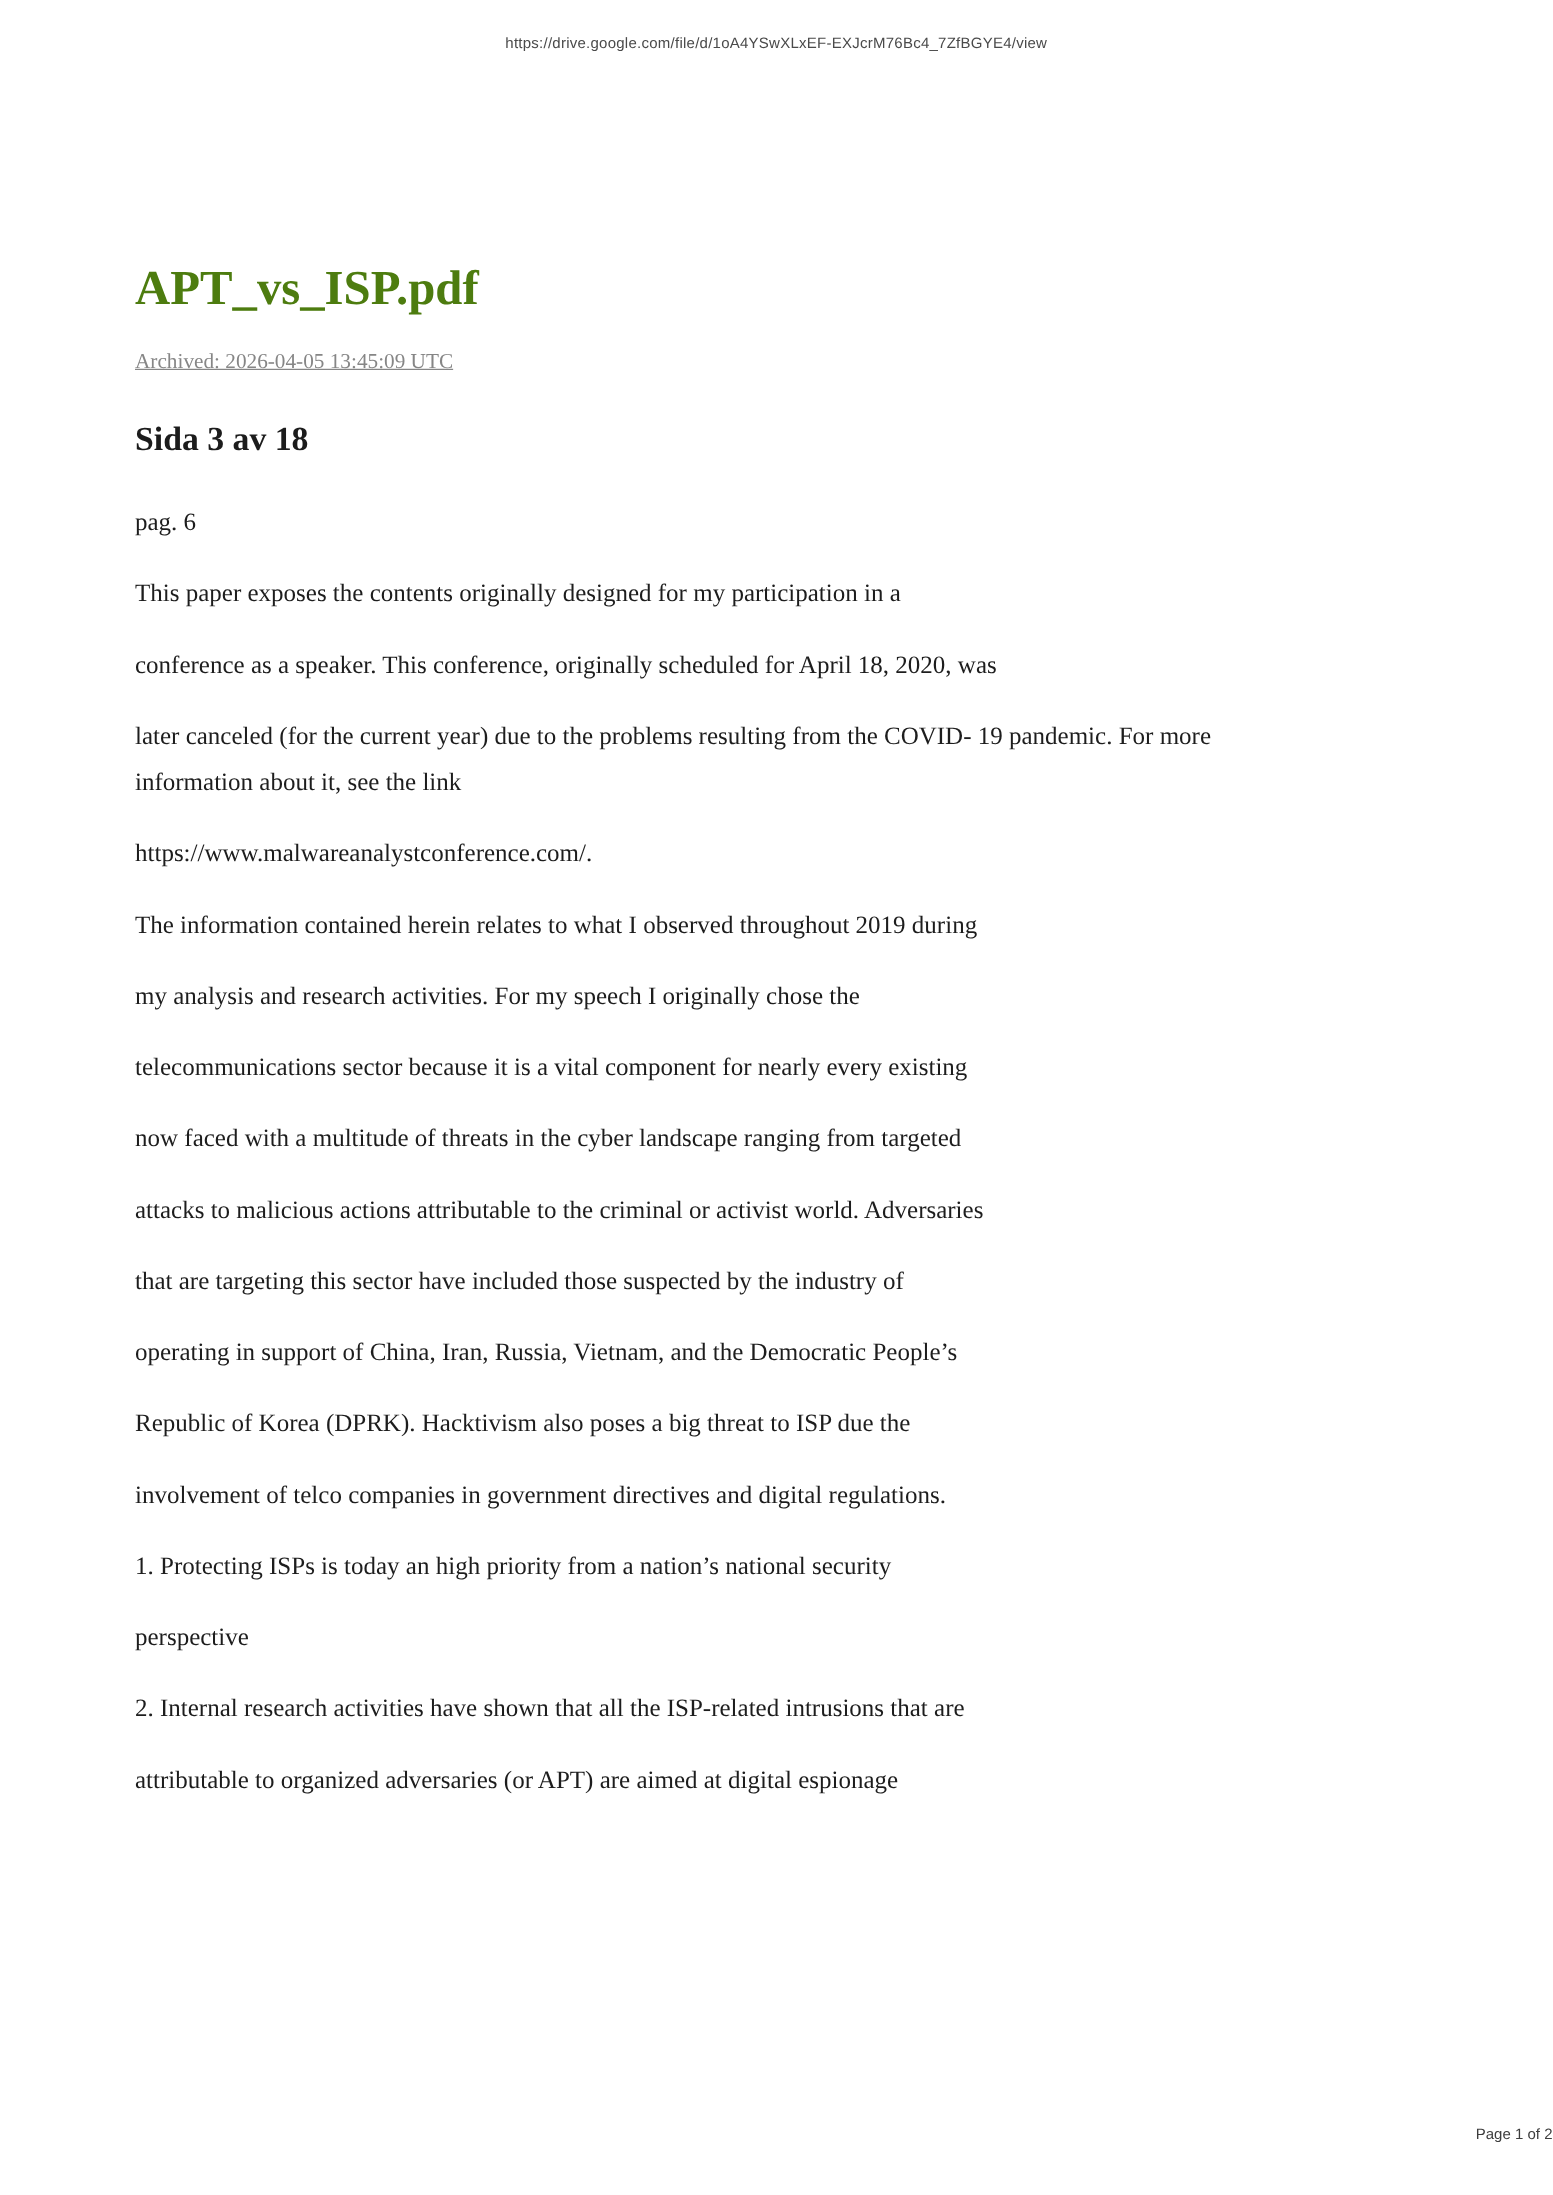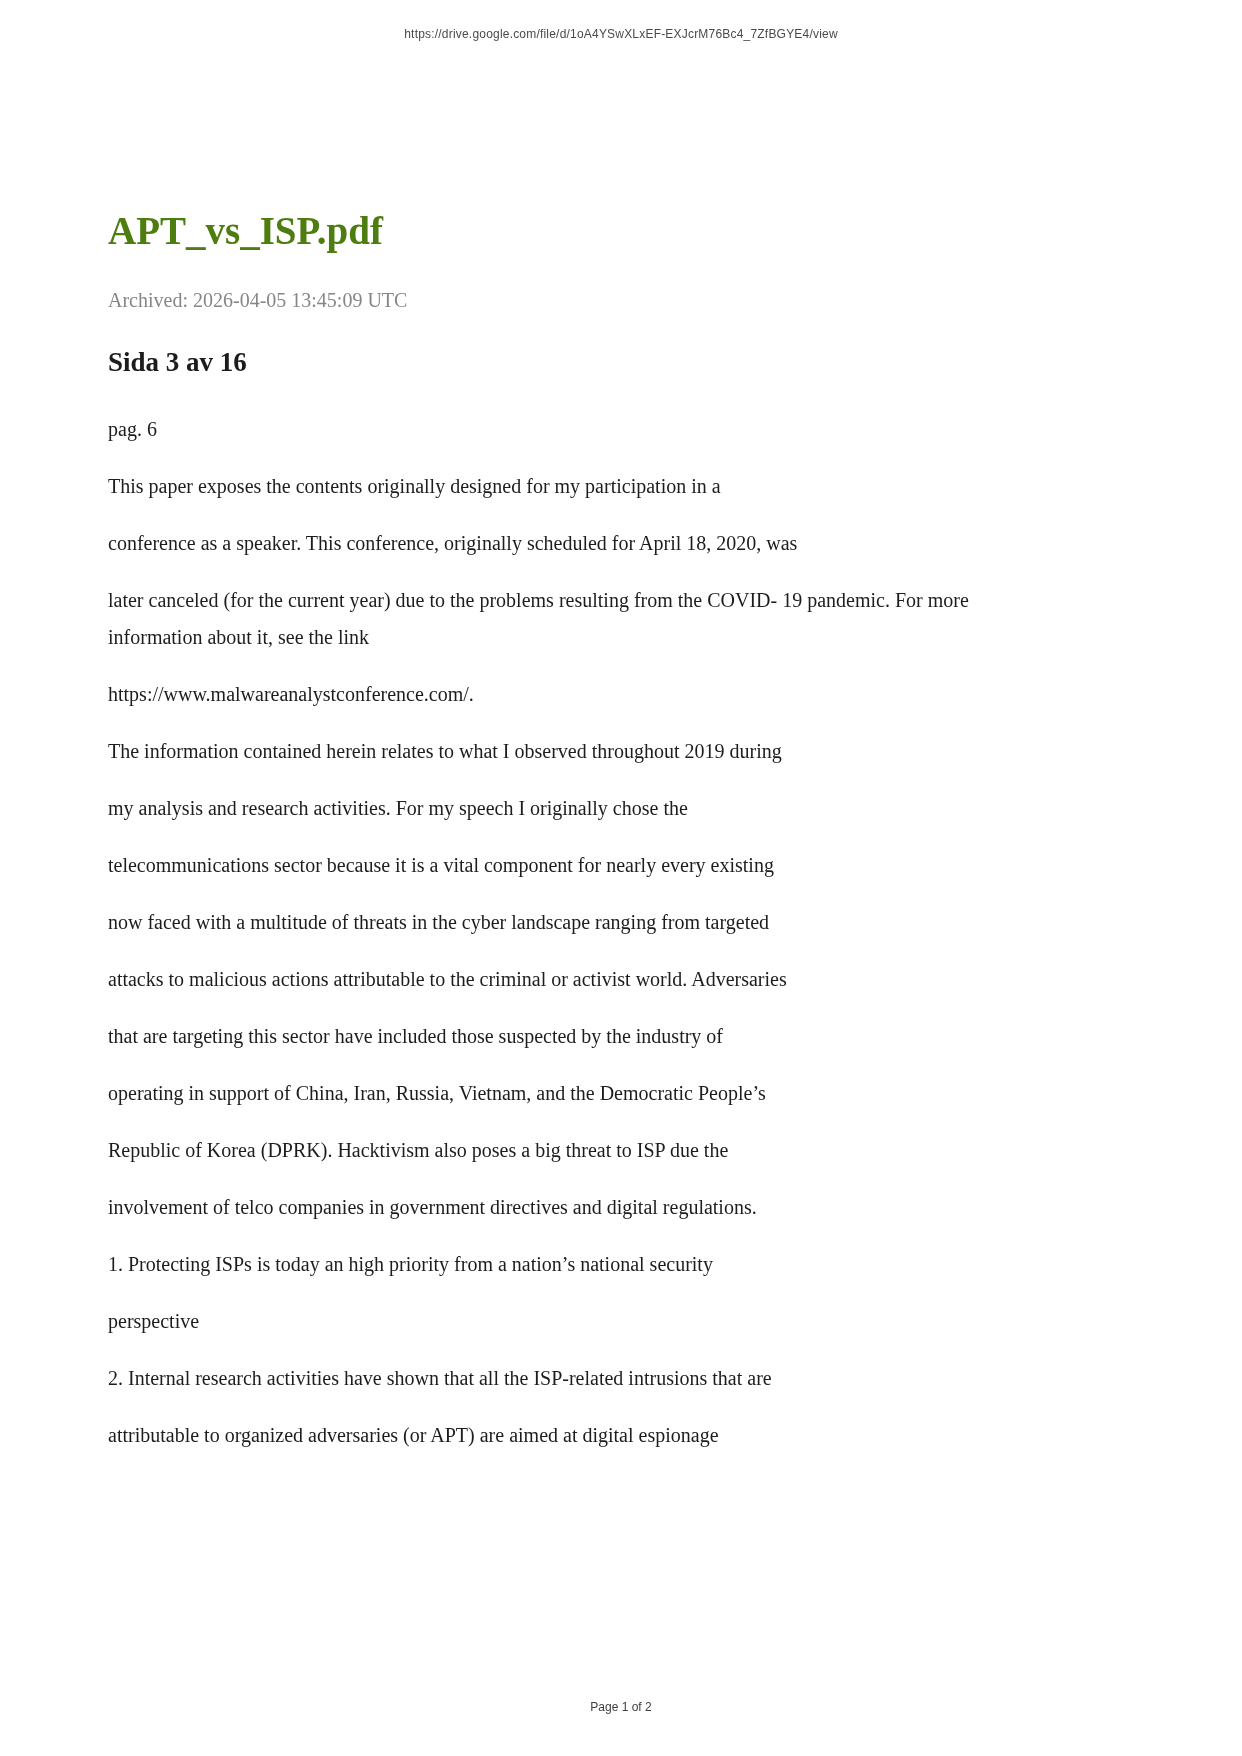--- a/index.html
+++ b/index.html
@@ -30,24 +30,25 @@
   }
   .doc-title {
     margin: 0;
     font-family: "Liberation Serif", serif;
     font-weight: bold;
     font-size: 39px;
     line-height: 45px;
     color: #4d7c0f;
   }
   .archived {
-    margin: 36px 0 0 0;
-    font-size: 20px;
+    margin: 25px 0 0 0;
+    font-size: 17px;
     line-height: 22px;
     color: #868686;
+    text-decoration: underline;
   }
   .section-heading {
     margin: 36px 0 0 0;
     font-family: "Liberation Serif", serif;
     font-weight: bold;
     font-size: 27px;
     line-height: 31px;
     color: #1c1c1c;
   }
   .body-text { margin-top: 33px; }
@@ -57,39 +58,39 @@
     line-height: 37px;
     color: #1d1d1d;
     white-space: nowrap;
   }
   .body-text .line.cont { margin-top: -20px; }
   .print-footer {
     position: absolute;
     top: 1700px;
     left: 0;
     width: 100%;
-    text-align: center;
+    text-align: right;
     font-family: "Liberation Sans", sans-serif;
     font-size: 12px;
     color: #3d3d3d;
   }
 </style>
 </head>
 <body>
 
 <div class="page">
 
   <div class="print-header">https://drive.google.com/file/d/1oA4YSwXLxEF-EXJcrM76Bc4_7ZfBGYE4/view</div>
 
   <div class="content">
     <h1 class="doc-title">APT_vs_ISP.pdf</h1>
 
     <p class="archived">Archived: 2026-04-05 13:45:09 UTC</p>
 
-    <h2 class="section-heading">Sida 3 av 16</h2>
+    <h2 class="section-heading">Sida 3 av 18</h2>
 
     <div class="body-text">
         <p class="line">pag. 6</p>
         <p class="line">This paper exposes the contents originally designed for my participation in a</p>
         <p class="line">conference as a speaker. This conference, originally scheduled for April 18, 2020, was</p>
         <p class="line">later canceled (for the current year) due to the problems resulting from the COVID- 19 pandemic. For more</p>
         <p class="line cont">information about it, see the link</p>
         <p class="line">https://www.malwareanalystconference.com/.</p>
         <p class="line">The information contained herein relates to what I observed throughout 2019 during</p>
         <p class="line">my analysis and research activities. For my speech I originally chose the</p>

